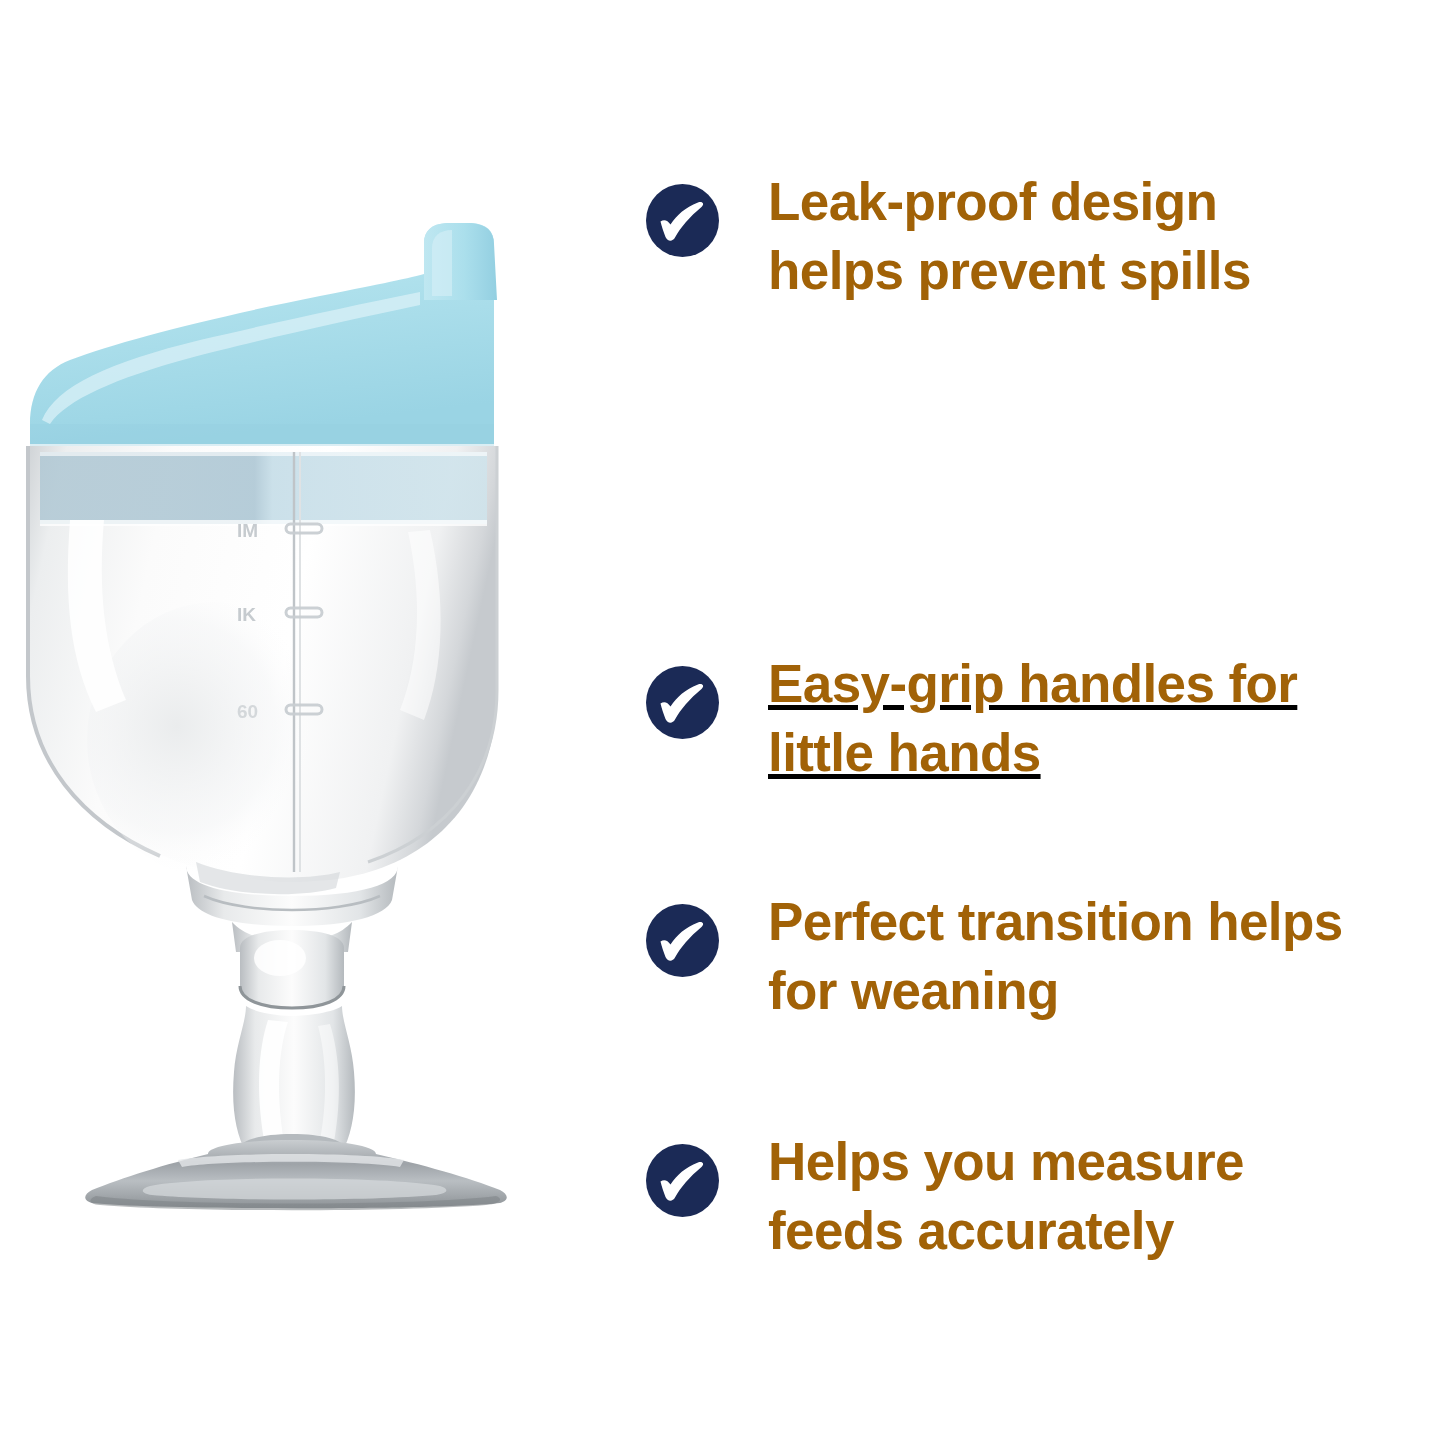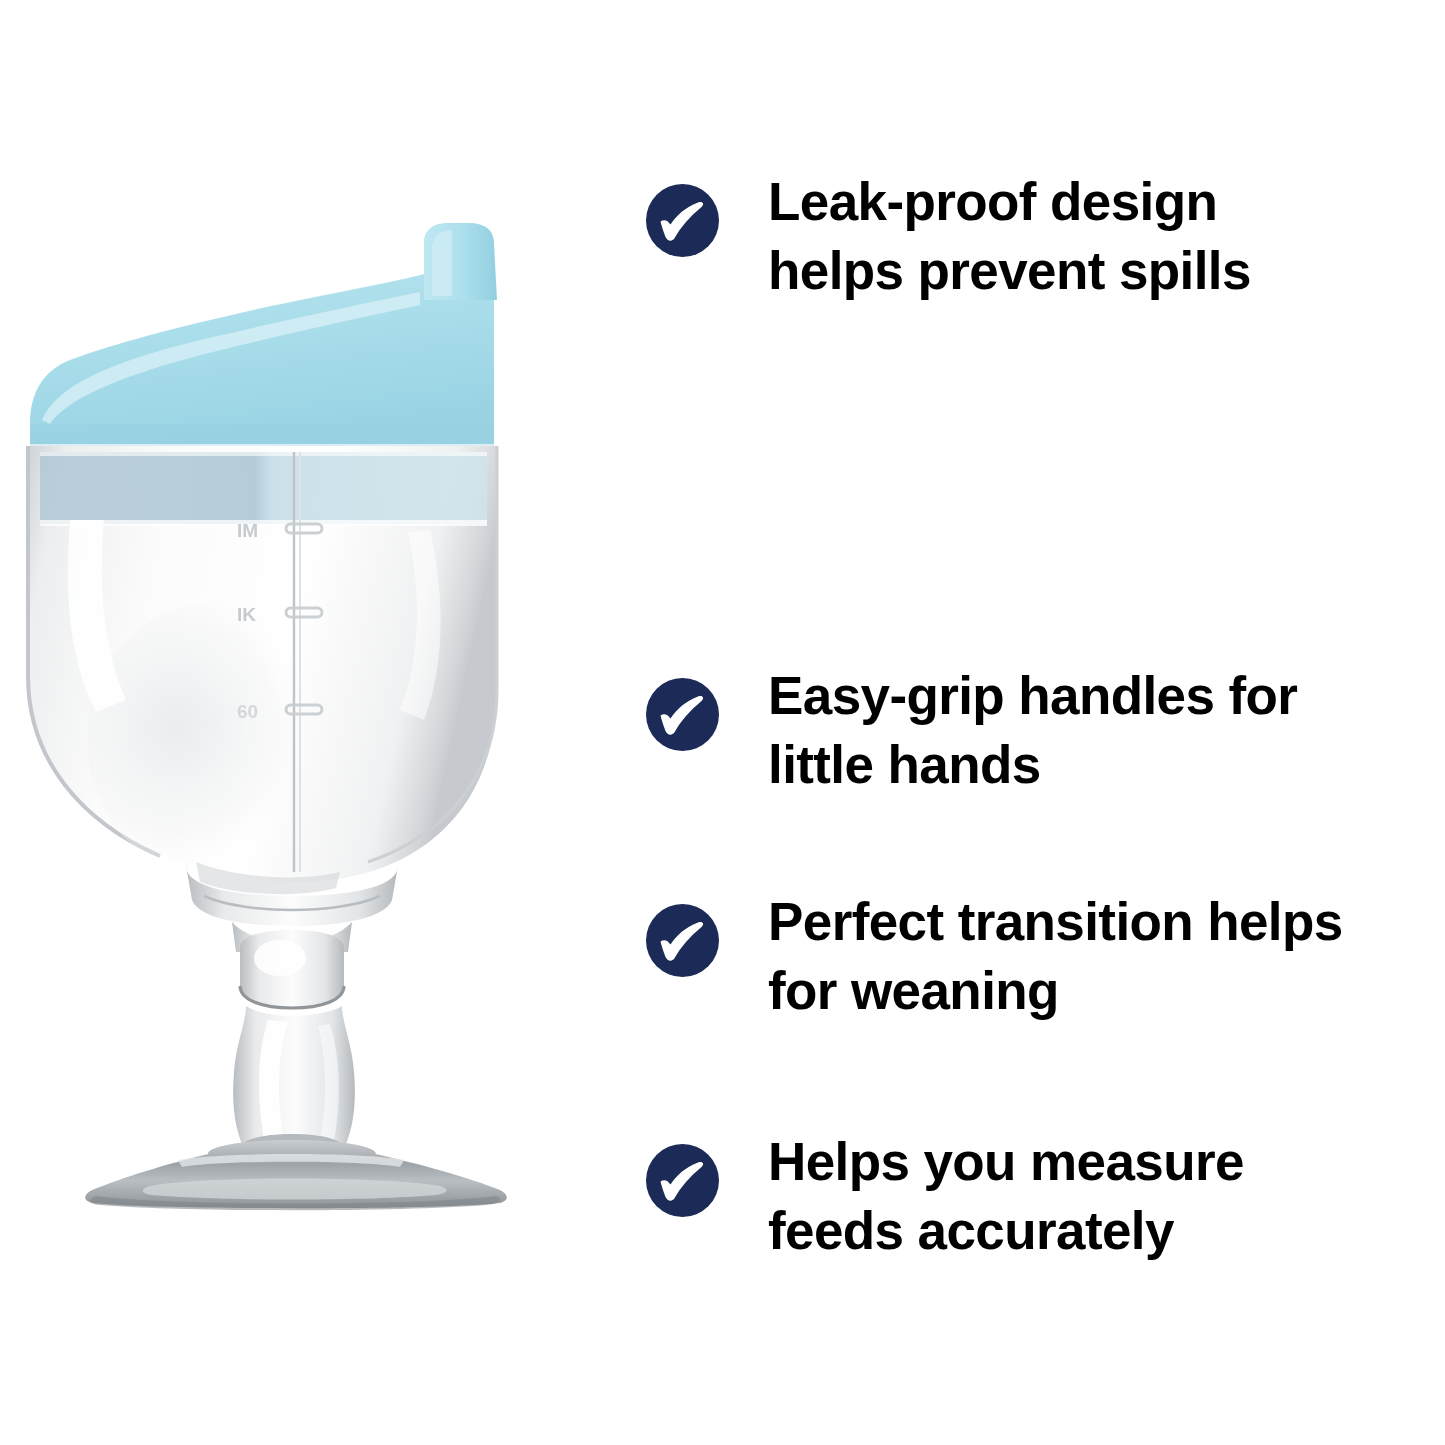--- a/index.html
+++ b/index.html
@@ -47,38 +47,38 @@
   }
   .feature-item {
     position: absolute;
     left: 0;
     width: 809px;
     display: flex;
     align-items: flex-start;
   }
   .feature-item.i0 { top: 18px; }
   .feature-item.i1 { top: 258px; }
-  .feature-item.i2 { top: 512px; }
+  .feature-item.i2 { top: 500px; text-decoration: underline; }
   .feature-item.i3 { top: 738px; }
   .feature-item.i4 { top: 978px; justify-content: flex-end; }
 
   .check-badge {
     flex: 0 0 auto;
     width: 73px;
     height: 73px;
     margin-top: 16px;
     margin-left: 10px;
     position: relative;
   }
   .check-badge svg { display: block; width: 73px; height: 73px; }
 
   .feature-text {
     flex: 1 1 auto;
     margin-left: 49px;
-    color: #000000;
+    color: #a16207;
     font-family: "Liberation Sans", sans-serif;
     font-weight: bold;
     font-size: 53px;
     line-height: 1.30;
     letter-spacing: -0.6px;
     white-space: pre-line;
   }
 </style>
 </head>
 <body>

